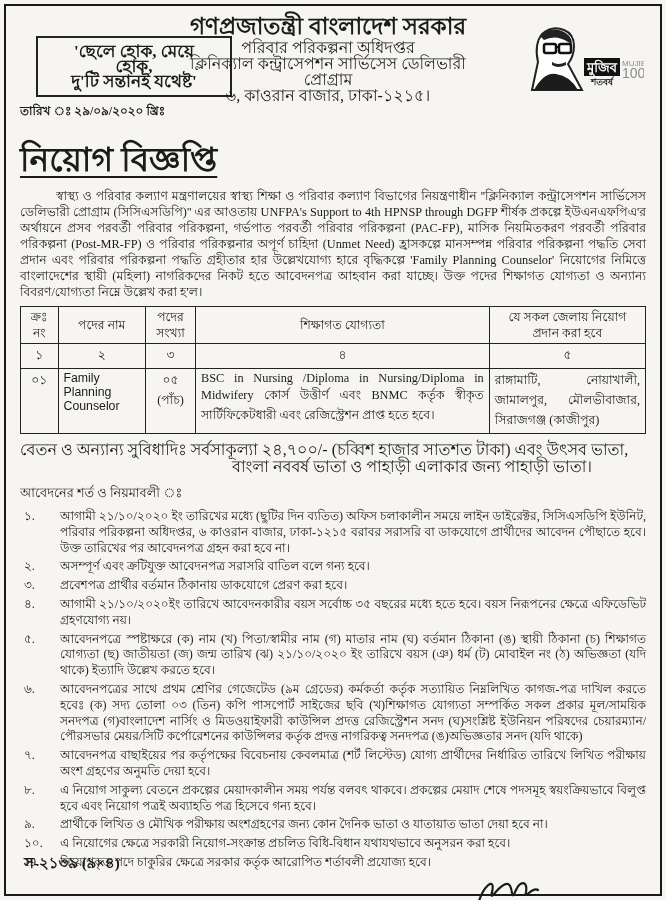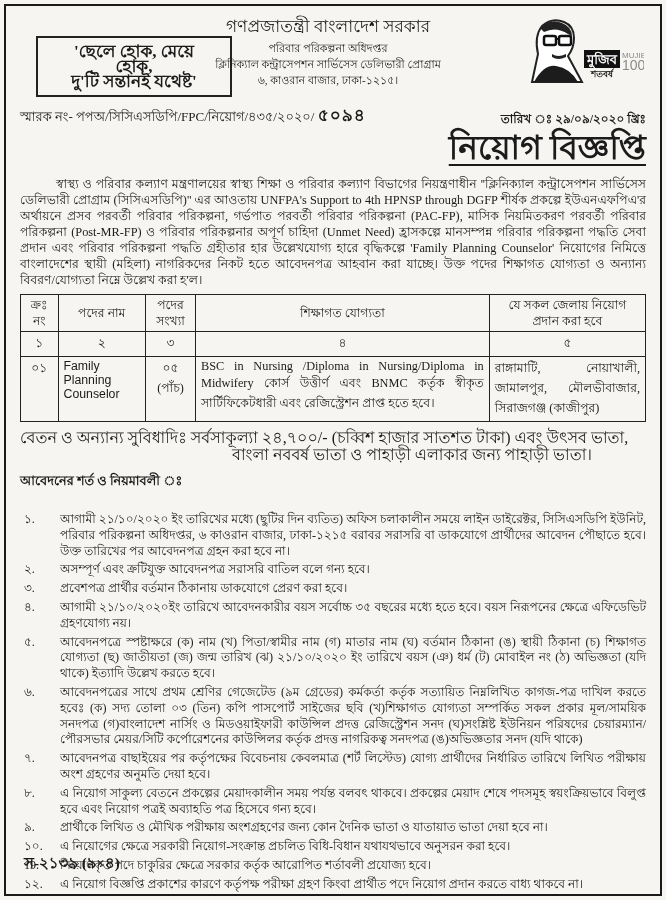--- a/index.html
+++ b/index.html
@@ -11,52 +11,52 @@
   .frame{position:absolute;inset:4px;border:2px solid #1a1a1a;pointer-events:none;}
   .content{position:absolute;inset:6px;padding:8px 14px 6px 14px;box-sizing:border-box;}
 
   
   .hdr{position:relative;height:86px;}
   .motto-box{
     position:absolute;left:16px;top:22px;width:160px;border:2px solid #222;
     padding:6px 16px;text-align:center;font-size:17px;line-height:15px;font-weight:bold;
   }
   .hdr-center{position:absolute;left:150px;right:160px;top:0;text-align:center;}
-  .govt{font-size:17px;font-weight:normal;line-height:26px;}
-  .hline{font-size:11px;line-height:16px;font-family:Liberation Serif, serif;}
-  .logo{position:absolute;right:2px;top:0;width:140px;height:70px;}
+  .govt{font-size:23px;font-weight:bold;line-height:26px;}
+  .hline{font-size:16px;line-height:16px;font-family:Liberation Serif, serif;}
+  .logo{position:absolute;right:2px;top:8px;width:140px;height:70px;}
   .logo svg{display:block;}
   .memo-row{display:flex;justify-content:space-between;align-items:flex-end;margin-top:2px;font-size:13px;}
   .memo-left{white-space:nowrap;}
   .memo-hand{font-size:17px;font-weight:bold;letter-spacing:1px;}
   .memo-date{font-size:12px;font-weight:bold;white-space:nowrap;}
 
   
   .title{
-    text-align:right;font-size:33px;font-weight:bold;margin:0 0 10px 0;line-height:36px;
+    text-align:left;font-size:33px;font-weight:bold;margin:20px 0 10px 0;line-height:36px;
   }
   .title span{text-decoration:underline;text-decoration-thickness:2px;text-underline-offset:5px;}
 
   
   .intro{font-size:12.3px;line-height:16px;text-align:justify;text-indent:36px;margin:0;}
 
   
   table.main{width:100%;border-collapse:collapse;margin-top:6px;font-size:12.3px;}
   table.main td,table.main th{border:1.5px solid #222;padding:2px 5px;vertical-align:top;}
   table.main th{font-weight:normal;text-align:center;vertical-align:middle;line-height:16px;}
   .c-center{text-align:center;}
   .c-just{text-align:justify;}
   .num-row td{text-align:center;padding:1px 4px;}
   .post-cell{font-family:Liberation Sans, sans-serif;}
 
   
   .salary{font-size:16px;line-height:17px;margin:7px 0 0 0;padding-left:212px;text-indent:-212px;}
 
   
-  .cond-head{font-size:12.8px;font-weight:bold;margin:8px 0 20px 0;}
+  .cond-head{font-size:12.8px;font-weight:normal;margin:8px 0 5px 0;}
   .cond{display:flex;margin:0 0 3px 0;font-size:12.1px;line-height:15.8px;}
   .cond .n{flex:0 0 40px;padding-left:4px;box-sizing:border-box;}
   .cond .t{flex:1;text-align:justify;}
 
   
   .sigblock{width:280px;margin:2px 10px 0 auto;text-align:center;position:relative;}
   .sig-art{position:relative;height:58px;}
   .sig-art svg{position:absolute;right:20px;top:0;}
 
   .footer-code{position:absolute;left:18px;bottom:18px;font-size:15px;font-weight:bold;}
@@ -97,24 +97,20 @@
             <text x="98" y="50" font-size="13" font-weight="bold" fill="#fff" text-anchor="middle" font-family="Liberation Serif, serif">মুজিব</text>
             <text x="98" y="63" font-size="9" font-weight="bold" fill="#222" text-anchor="middle" font-family="Liberation Serif, serif">শতবর্ষ</text>
             <text x="118" y="44" font-size="8" fill="#8a8a8a" font-family="Liberation Sans, sans-serif">MUJIB</text>
             <text x="118" y="56" font-size="14" fill="#8a8a8a" font-family="Liberation Sans, sans-serif">100</text>
           </g>
         </svg>
       </div>
     </div>
 
     <div class="memo-row">
-      <div class="memo-left">
-        <span>স্মারক নং- পপঅ/সিসিএসডিপি/FPC/নিয়োগ/৪৩৫/২০২০/</span>
-        <span class="memo-hand">৫০৯৪</span>
-      </div>
       <div class="memo-date">তারিখ ঃ ২৯/০৯/২০২০ খ্রিঃ</div>
     </div>
 
     <div class="title">
       <span>নিয়োগ বিজ্ঞপ্তি</span>
     </div>
 
     <p class="intro">স্বাস্থ্য ও পরিবার কল্যাণ মন্ত্রণালয়ের স্বাস্থ্য শিক্ষা ও পরিবার কল্যাণ বিভাগের নিয়ন্ত্রণাধীন ''ক্লিনিক্যাল কন্ট্রাসেপশন সার্ভিসেস ডেলিভারী প্রোগ্রাম (সিসিএসডিপি)'' এর আওতায় UNFPA's Support to 4th HPNSP through DGFP শীর্ষক প্রকল্পে ইউএনএফপিএ'র অর্থায়নে প্রসব পরবর্তী পরিবার পরিকল্পনা, গর্ভপাত পরবর্তী পরিবার পরিকল্পনা (PAC-FP), মাসিক নিয়মিতকরণ পরবর্তী পরিবার পরিকল্পনা (Post-MR-FP) ও পরিবার পরিকল্পনার অপূর্ণ চাহিদা (Unmet Need) হ্রাসকল্পে মানসম্পন্ন পরিবার পরিকল্পনা পদ্ধতি সেবা প্রদান এবং পরিবার পরিকল্পনা পদ্ধতি গ্রহীতার হার উল্লেখযোগ্য হারে বৃদ্ধিকল্পে 'Family Planning Counselor' নিয়োগের নিমিত্তে বাংলাদেশের স্থায়ী (মহিলা) নাগরিকদের নিকট হতে আবেদনপত্র আহবান করা যাচ্ছে। উক্ত পদের শিক্ষাগত যোগ্যতা ও অন্যান্য বিবরণ/যোগ্যতা নিম্নে উল্লেখ করা হ'ল।</p>
 
     <table class="main">
@@ -184,24 +180,20 @@
         <div class="t">প্রার্থীকে লিখিত ও মৌখিক পরীক্ষায় অংশগ্রহণের জন্য কোন দৈনিক ভাতা ও যাতায়াত ভাতা দেয়া হবে না।</div>
       </div>
     <div class="cond">
         <div class="n">১০.</div>
         <div class="t">এ নিয়োগের ক্ষেত্রে সরকারী নিয়োগ-সংক্রান্ত প্রচলিত বিধি-বিধান যথাযথভাবে অনুসরন করা হবে।</div>
       </div>
     <div class="cond">
         <div class="n">19.</div>
         <div class="t">নিয়োগকৃত পদে চাকুরির ক্ষেত্রে সরকার কর্তৃক আরোপিত শর্তাবলী প্রযোজ্য হবে।</div>
       </div>
-    <div class="cond">
-        <div class="n">১২.</div>
-        <div class="t">এ নিয়োগ বিজ্ঞপ্তি প্রকাশের কারণে কর্তৃপক্ষ পরীক্ষা গ্রহণ কিংবা প্রার্থীত পদে নিয়োগ প্রদান করতে বাধ্য থাকবে না।</div>
-      </div>
 
     <div class="sigblock">
       <div class="sig-art">
         <svg width="200" height="58" viewBox="0 0 200 58">
           <path d="M60 38 C 66 10, 80 2, 76 18 C 73 30, 84 8, 92 10 C 98 12, 94 30, 100 16 C 104 7, 112 6, 110 18 C 108 27, 116 12, 122 16" fill="none" stroke="#1a1a1a" stroke-width="2.2" stroke-linecap="round"></path>
           <line x1="38" y1="42" x2="198" y2="30" stroke="#1a1a1a" stroke-width="2.4"></line>
         </svg>
 
       </div>
 

